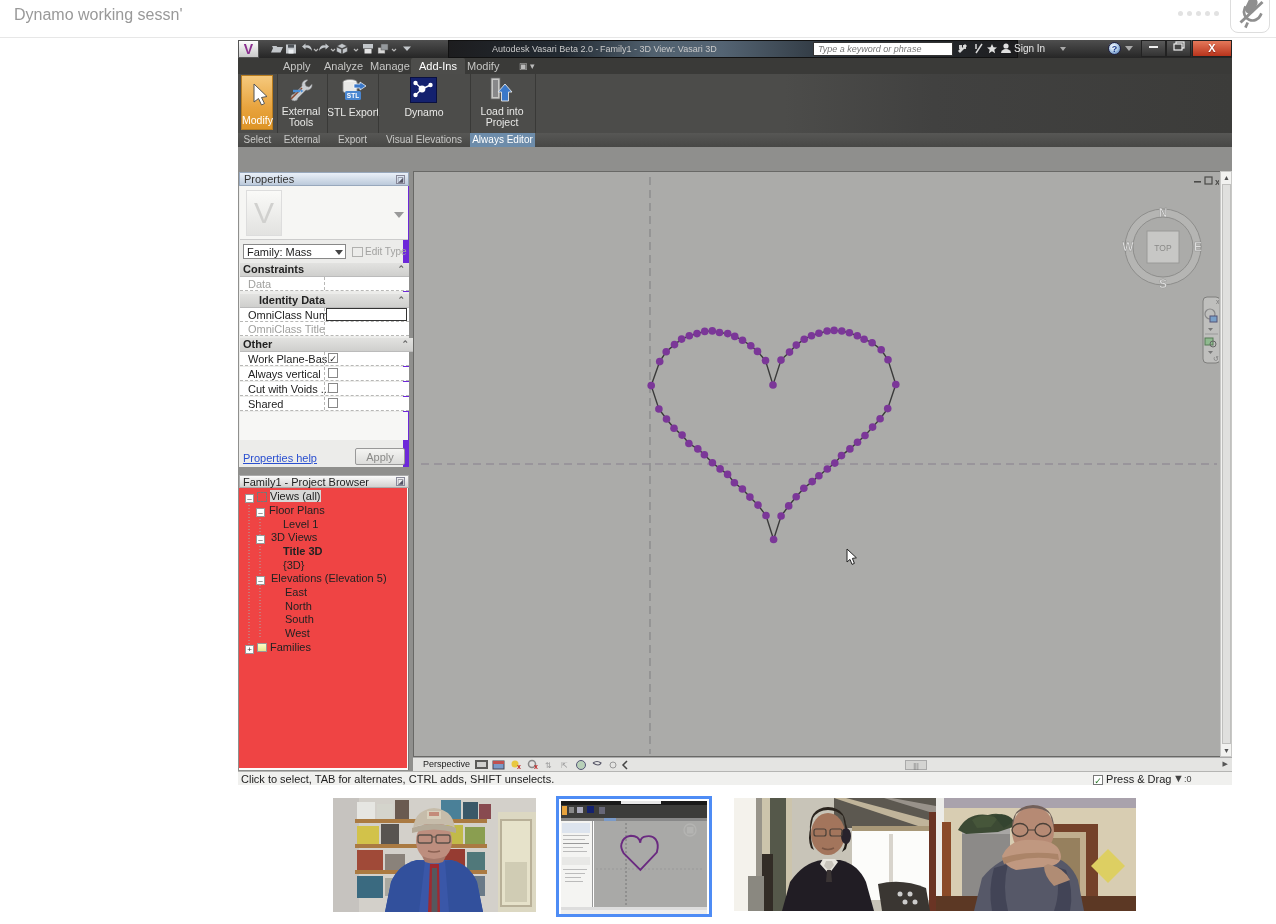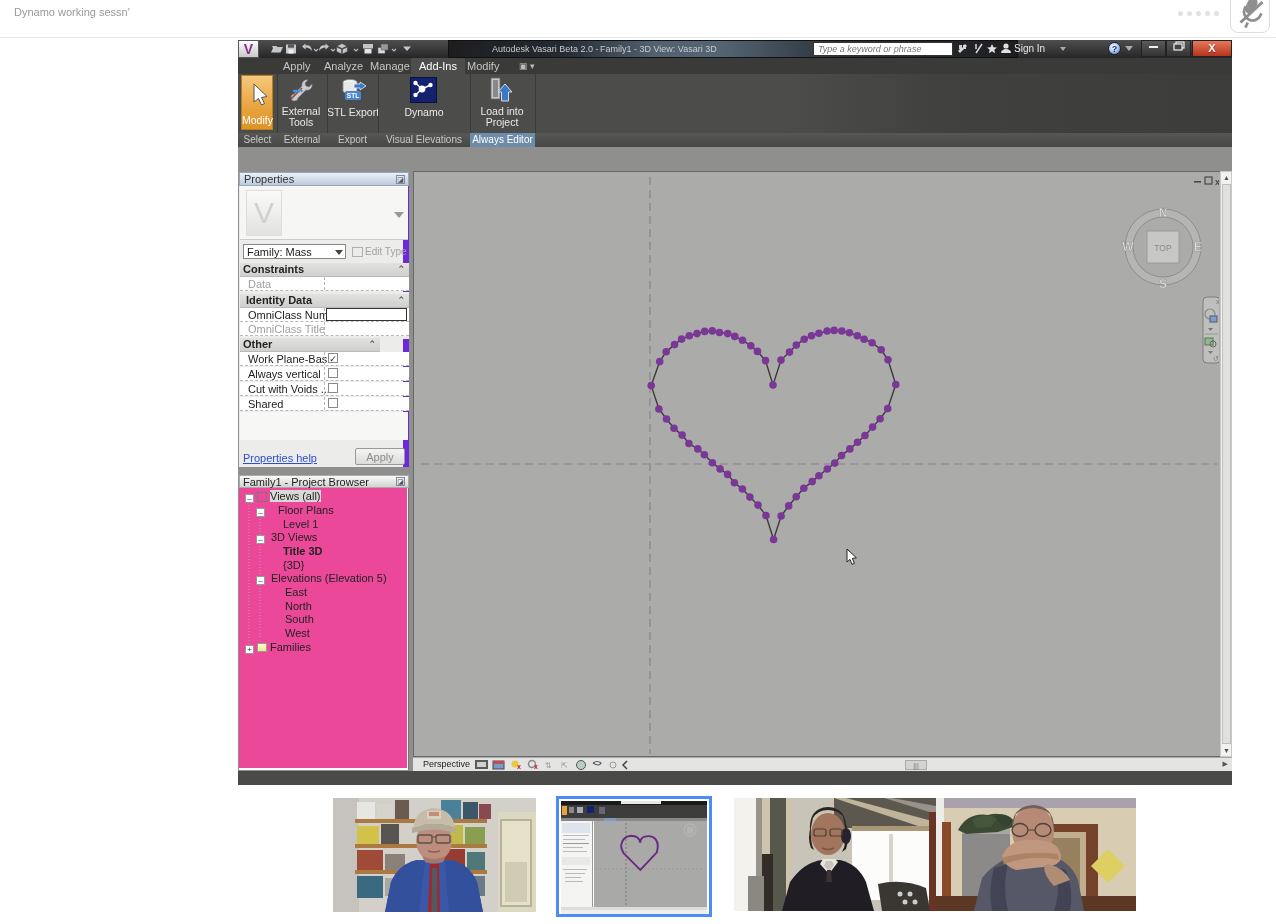--- a/index.html
+++ b/index.html
@@ -1,17 +1,17 @@
 <!DOCTYPE html>
 <html><head><meta charset="utf-8"><style>
 *{margin:0;padding:0;box-sizing:border-box}
 html,body{width:1276px;height:924px;background:#fff;font-family:"Liberation Sans",sans-serif;overflow:hidden;position:relative}
 .abs{position:absolute}
 #topbar{position:absolute;left:0;top:0;width:1276px;height:38px;background:#fff;border-bottom:1px solid #e7e7e7}
-#title-txt{position:absolute;left:14px;top:6px;font-size:11px;color:#999}
+#title-txt{position:absolute;left:14px;top:6px;font-size:16px;color:#999}
 .dot{position:absolute;top:11px;width:5px;height:5px;border-radius:50%;background:#e2e2e2}
 #miccard{position:absolute;left:1230px;top:-8px;width:40px;height:41px;background:#fff;border:1px solid #ddd;border-radius:8px;padding-top:1px;padding-left:1px}
 #win{position:absolute;left:238px;top:40px;width:994px;height:745px;background:#4a4a48}
 
 #tbar{position:absolute;left:0;top:0;width:994px;height:18px;background:linear-gradient(#4e4e4e,#262626)}
 #doctab{position:absolute;left:210px;top:0;width:570px;height:18px;background:linear-gradient(90deg,#1d1d1f 0%,#232b33 20%,#51616f 36%,#546473 48%,#2c343c 68%,#1d1d1f 100%);border:1px solid #111}
 #tbar .ttext{position:absolute;top:3px;font-size:11px;color:#c9c9c9;white-space:nowrap}
 #vlogo{position:absolute;left:0;top:0;width:21px;height:18px;background:linear-gradient(#fdfdfd,#c9c9c9);border:1px solid #555;color:#8b2f8f;font-weight:bold;font-size:14px;text-align:center;line-height:17px}
 #search{position:absolute;left:575px;top:2px;width:140px;height:14px;background:#fff;border:1px solid #333;font-style:italic;font-size:9px;color:#777;padding-left:4px;line-height:12px}
 #wbtns{position:absolute;right:0;top:0;height:18px}
@@ -185,30 +185,30 @@
       <div class="abs" style="right:4px;top:26px;width:0;height:0;border-left:5px solid transparent;border-right:5px solid transparent;border-top:6px solid #999"></div>
     </div>
     <div class="abs" style="left:4px;top:72px;width:103px;height:15px;background:#fff;border:1px solid #888;font-size:11px;color:#222;padding-left:3px;line-height:14px">Family: Mass<span style="position:absolute;right:2px;top:5px;width:0;height:0;border-left:4px solid transparent;border-right:4px solid transparent;border-top:5px solid #444"></span></div>
     <div class="abs" style="left:113px;top:73px;width:57px;height:14px;font-size:10px;color:#a2a2a0;line-height:14px"><span style="display:inline-block;width:11px;height:10px;border:1px solid #b0b0ae;margin-right:2px;vertical-align:-2px"></span>Edit Type</div>
 
     <div class="abs" style="left:1px;top:91px;width:169px;height:14px;background:linear-gradient(#e2e2e0,#cfcfcd);border-bottom:1px solid #bbb;font-size:11px;font-weight:bold;color:#222;padding-left:3px;line-height:13px">Constraints<span style="position:absolute;right:4px;top:0;color:#666;font-size:9px">⌃</span></div>
     <div class="abs prow" style="top:105px">
           <span class="plabel" style="color:#a0a09e">Data</span>
         </div>
     <div class="abs" style="left:1px;top:120px;width:169px;height:3px;background:#ececea"></div>
-    <div class="abs" style="left:1px;top:122px;width:169px;height:14px;background:linear-gradient(#e2e2e0,#cfcfcd);border-bottom:1px solid #bbb;font-size:11px;font-weight:bold;color:#222;padding-left:6px;line-height:13px">Identity Data<span style="position:absolute;right:4px;top:0;color:#666;font-size:9px">⌃</span></div>
+    <div class="abs" style="left:1px;top:122px;width:169px;height:14px;background:linear-gradient(#e2e2e0,#cfcfcd);border-bottom:1px solid #bbb;font-size:11px;font-weight:bold;color:#222;padding-left:19px;line-height:13px">Identity Data<span style="position:absolute;right:4px;top:0;color:#666;font-size:9px">⌃</span></div>
     <div class="abs prow" style="top:136px">
           <span class="plabel">OmniClass Num...</span>
           <span class="pval" style="border:1px solid #333;background:#fff"></span>
         </div>
     <div class="abs prow" style="top:150px">
           <span class="plabel" style="color:#a0a09e">OmniClass Title</span>
         </div>
     <div class="abs" style="left:1px;top:164px;width:169px;height:3px;background:#ececea"></div>
-    <div class="abs" style="left:1px;top:166px;width:140px;height:14px;background:linear-gradient(#e2e2e0,#cfcfcd);border-bottom:1px solid #bbb;font-size:11px;font-weight:bold;color:#222;padding-left:3px;line-height:13px">Other<span style="position:absolute;right:4px;top:0;color:#666;font-size:9px">⌃</span></div>
+    <div class="abs" style="left:1px;top:166px;width:173px;height:14px;background:linear-gradient(#e2e2e0,#cfcfcd);border-bottom:1px solid #bbb;font-size:11px;font-weight:bold;color:#222;padding-left:3px;line-height:13px">Other<span style="position:absolute;right:4px;top:0;color:#666;font-size:9px">⌃</span></div>
     <div class="abs prow" style="top:180px">
           <span class="plabel">Work Plane-Bas...</span>
           <span class="pcheck">✓</span>
         </div>
     <div class="abs prow" style="top:195px">
           <span class="plabel">Always vertical</span>
           <span class="pcheck"></span>
         </div>
     <div class="abs prow" style="top:210px">
           <span class="plabel">Cut with Voids ...</span>
@@ -218,27 +218,27 @@
           <span class="plabel">Shared</span>
           <span class="pcheck"></span>
         </div>
     <div class="abs" style="left:1px;top:240px;width:168px;height:28px;background:#f7f7f5"></div>
     <div class="abs" style="left:4px;top:280px;font-size:11px;color:#2a4fd0;text-decoration:underline">Properties help</div>
     <div class="abs" style="left:116px;top:276px;width:50px;height:17px;background:linear-gradient(#f4f4f2,#dcdcda);border:1px solid #999;border-radius:2px;font-size:11px;color:#8a8a88;text-align:center;line-height:16px">Apply</div>
   </div>
 
   <div class="abs" style="left:1px;top:304px;width:170px;height:295px;background:#fcfcfa;border-right:1px solid #777">
     <div class="abs" style="left:0;top:0;width:170px;height:13px;background:linear-gradient(#fafafa,#d2d2d0);border:1px solid #aaa;font-size:11px;color:#222;padding-left:3px;line-height:12px">Family1 - Project Browser<span style="position:absolute;right:3px;top:1px;width:9px;height:9px;background:#eee;border:1px solid #889;font-size:7px;line-height:8px;text-align:center;color:#556">◪</span></div>
-    <div id="tree" style="position:absolute;left:0;top:13px;width:168px;height:280px;background:#ec4899">
+    <div id="tree" style="position:absolute;left:0;top:13px;width:168px;height:280px;background:#ef4444">
       <svg width="30" height="170" viewBox="0 0 30 170" style="position:absolute;left:0;top:0">
         <line x1="10" y1="8" x2="10" y2="160" stroke="#aaa" stroke-dasharray="1,2"></line>
         <line x1="21" y1="22" x2="21" y2="150" stroke="#aaa" stroke-dasharray="1,2"></line>
       </svg>
       <div class="trow" style="left:6px;top:2px"><span class="exp">‒</span><span style="border:1px dashed #777;width:10px;height:10px;display:inline-block;margin:0 3px;vertical-align:-2px"></span><span style="background:#d8d8d6">Views (all)</span></div>
-      <div class="trow" style="left:17px;top:16px"><span class="exp">‒</span><span style="margin-left:13px">Floor Plans</span></div>
+      <div class="trow" style="left:17px;top:16px"><span class="exp">‒</span><span style="margin-left:4px">Floor Plans</span></div>
       <div class="trow" style="left:44px;top:30px">Level 1</div>
       <div class="trow" style="left:17px;top:43px"><span class="exp">‒</span><span style="margin-left:6px">3D Views</span></div>
       <div class="trow" style="left:44px;top:57px;font-weight:bold">Title 3D</div>
       <div class="trow" style="left:44px;top:71px">{3D}</div>
       <div class="trow" style="left:17px;top:84px"><span class="exp">‒</span><span style="margin-left:6px">Elevations (Elevation 5)</span></div>
       <div class="trow" style="left:46px;top:98px">East</div>
       <div class="trow" style="left:46px;top:112px">North</div>
       <div class="trow" style="left:46px;top:125px">South</div>
       <div class="trow" style="left:46px;top:139px">West</div>
       <div class="trow" style="left:6px;top:153px"><span class="exp">+</span><span style="width:10px;height:9px;display:inline-block;margin:0 3px;vertical-align:-1px;background:linear-gradient(#fdfdc8,#e8e890);border:1px solid #999"></span>Families</div>
@@ -371,20 +371,25 @@
       <circle cx="106" cy="6" r="4.5" fill="#b8d0b8" stroke="#557"></circle>
       <path d="M118 4 q4 -3 8 0 q-2 4 -8 0" fill="none" stroke="#556" stroke-width="1.2"></path>
       <circle cx="138" cy="6" r="3" fill="none" stroke="#999" stroke-width="1"></circle>
       <path d="M152 2 l-4 4 4 4" fill="none" stroke="#444" stroke-width="1.5"></path>
     </svg>
     <div class="abs" style="left:445px;top:1px;width:610px;height:11px"></div>
     <div class="abs" style="left:492px;top:2px;width:22px;height:10px;background:#d4d4d2;border:1px solid #aaa;font-size:7px;color:#777;text-align:center;line-height:9px">|||</div>
     <div class="abs" style="right:4px;top:2px;font-size:7px;color:#555">▶</div>
   </div>
  </div>
+ <div id="statusbar">
+      <span style="position:absolute;left:3px;top:1px">Click to select, TAB for alternates, CTRL adds, SHIFT unselects.</span>
+   <span style="position:absolute;left:855px;top:1px;font-size:11px;color:#222"><span style="display:inline-block;width:10px;height:10px;border:1px solid #777;background:#fff;color:#2a7a2a;font-size:9px;line-height:10px;text-align:center;vertical-align:-1px">✓</span> Press &amp; Drag</span>
+   <span style="position:absolute;left:935px;top:0px;font-size:11px;color:#444">▼<span style="font-size:9px">:0</span></span>
+ </div>
 </div>
 
 <div class="abs" style="left:333px;top:798px;width:203px;height:114px;overflow:hidden">
   <svg width="203" height="114" viewBox="0 0 203 114" style="filter:blur(0.6px)">
     <rect width="203" height="114" fill="#d3d0ca"></rect>
     <rect x="0" y="0" width="26" height="114" fill="#c6c3bf"></rect>
     <rect x="165" y="14" width="38" height="100" fill="#dcd8c2"></rect>
     <rect x="168" y="22" width="30" height="86" fill="#e6e2ca" stroke="#b8b098" stroke-width="2"></rect>
     <rect x="172" y="64" width="22" height="40" fill="#d0ccb4"></rect>
     <rect x="22" y="21" width="132" height="4" fill="#aa7a42"></rect>

